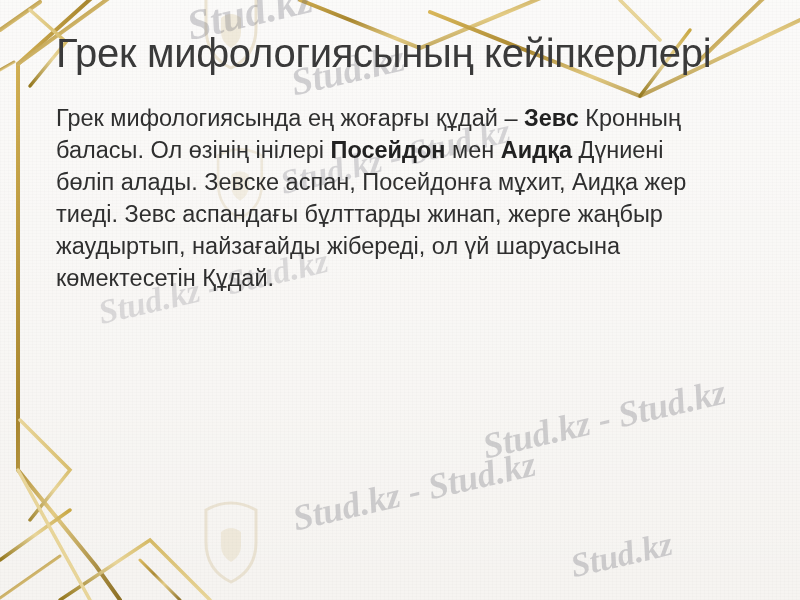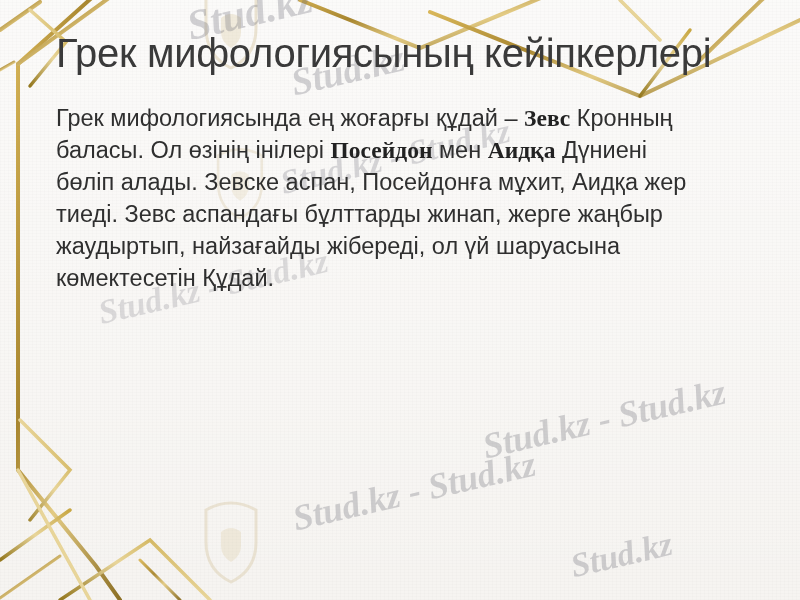--- a/index.html
+++ b/index.html
@@ -62,21 +62,20 @@
     font-size: 23.5px;
     line-height: 1.36;
     color: #2f2f2f;
     max-width: 640px;
     margin: 0;
   }
 
   .body-text b {
     font-weight: bold;
     color: #222;
-    font-family: Liberation Serif, serif;
   }
 
   
   .wm {
     position: absolute;
     color: rgba(110,110,120,0.30);
     font-family: "Liberation Serif", serif;
     font-style: italic;
     font-weight: bold;
     white-space: nowrap;

